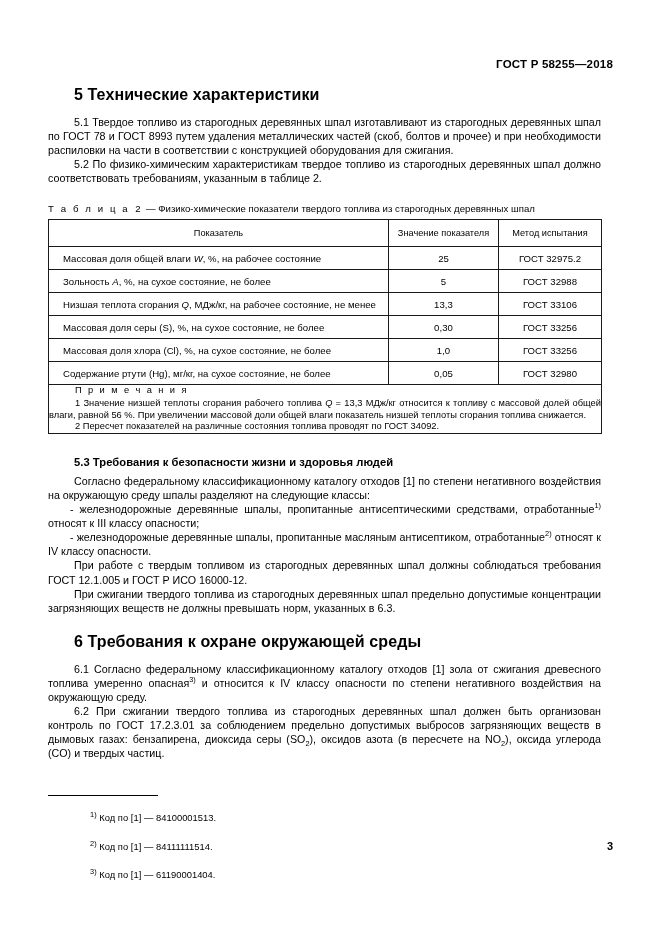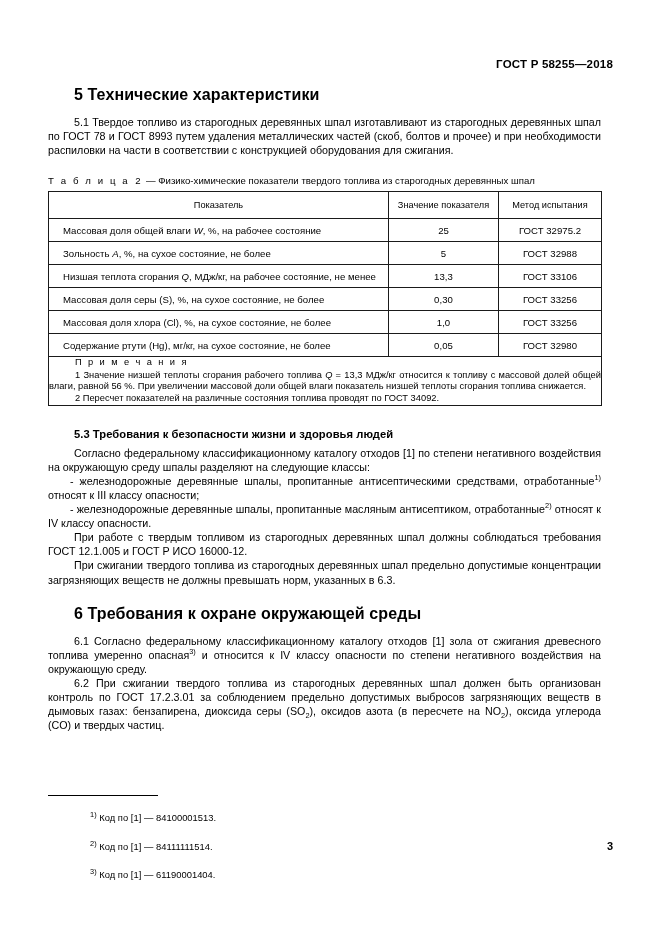--- a/index.html
+++ b/index.html
@@ -176,20 +176,21 @@
 
   <div class="page-header">
     <span>ГОСТ Р 58255—2018</span>
   </div>
 
   <div class="content">
 
     <h2 class="section-title">5  Технические характеристики</h2>
 
     <p class="body">5.1  Твердое топливо из старогодных деревянных шпал изготавливают из старогодных деревянных шпал по ГОСТ 78 и ГОСТ 8993 путем удаления металлических частей (скоб, болтов и прочее) и при необходимости распиловки на части в соответствии с конструкцией оборудования для сжигания.</p>
+    <p class="body">5.2  По физико-химическим характеристикам твердое топливо из старогодных деревянных шпал должно соответствовать требованиям, указанным в таблице 2.</p>
 
     <div class="gap-lg"></div>
 
     <p class="table-caption">
       <span class="spaced">Т а б л и ц а</span>&nbsp;
       <span>2</span>&nbsp;
       <span>— Физико-химические показатели твердого топлива из старогодных деревянных шпал</span>
     </p>
 
     <table class="gost">

